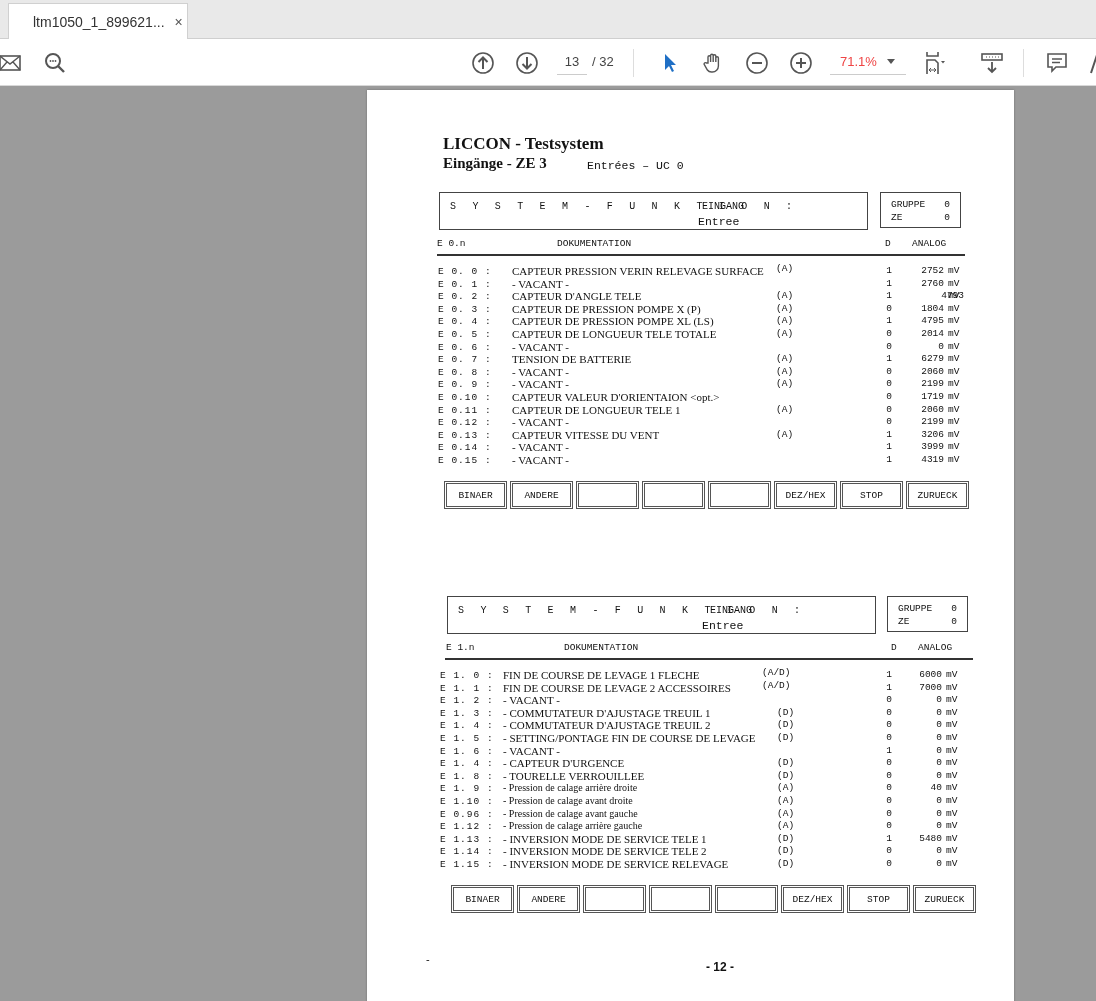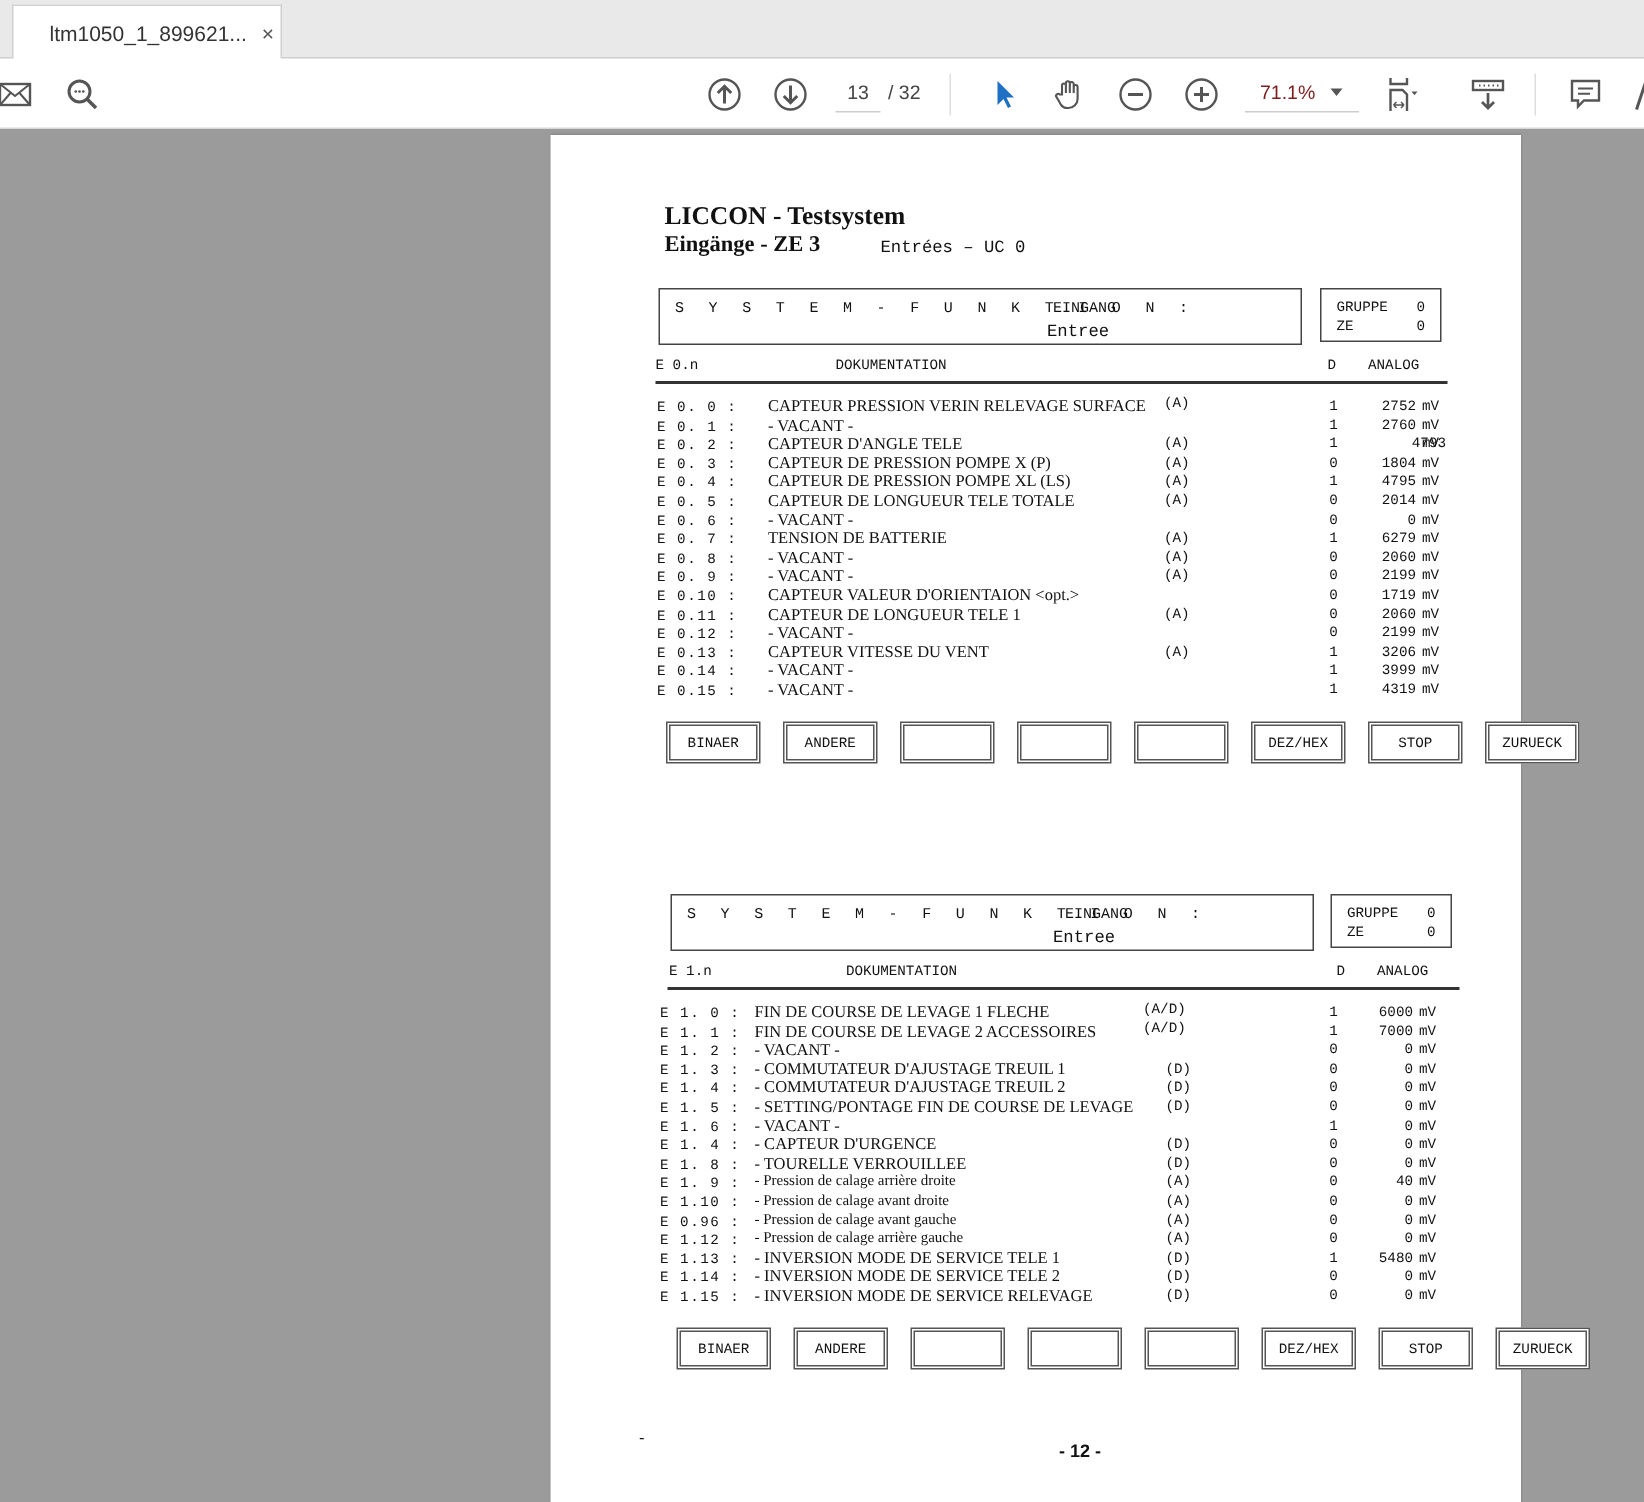--- a/index.html
+++ b/index.html
@@ -7,21 +7,21 @@
   .tabbar { position: absolute; left: 0; top: 0; width: 1096px; height: 39px; background: #e9e9e9; border-bottom: 1px solid #cfcfcf; }
   .tab { position: absolute; left: 8px; top: 3px; width: 180px; height: 37px; background: #fff; border: 1px solid #d0d0d0; border-bottom: none; display: flex; align-items: center; }
   .tab-label { margin-left: 24px; font-size: 14px; color: #333; }
   .tab-close { margin-left: 10px; font-size: 14px; color: #555; cursor: pointer; }
   .toolbar { position: absolute; left: 0; top: 39px; width: 1096px; height: 47px; background: #fff; border-bottom: 1px solid #d8d8d8; }
   .tb-icon { position: absolute; top: 11px; width: 26px; height: 26px; display: flex; align-items: center; justify-content: center; cursor: pointer; }
   .tb-icon svg { width: 24px; height: 24px; }
   .page-input { position: absolute; left: 557px; top: 12px; width: 30px; height: 24px; border-bottom: 1px solid #ccc; font-size: 13px; color: #444; text-align: center; line-height: 22px; }
   .page-total { position: absolute; left: 592px; top: 15px; font-size: 13px; color: #444; }
   .sep { position: absolute; top: 10px; width: 1px; height: 28px; background: #ddd; }
-  .zoom-input { position: absolute; left: 830px; top: 12px; width: 76px; height: 24px; border-bottom: 1px solid #ccc; font-size: 13px; color: #7f1d1d; line-height: 22px; padding-left: 10px; }
+  .zoom-input { position: absolute; left: 830px; top: 12px; width: 76px; height: 24px; border-bottom: 1px solid #ccc; font-size: 13px; color: #ef4444; line-height: 22px; padding-left: 10px; }
   .zoom-caret { position: absolute; left: 887px; top: 20px; width: 0; height: 0; border-left: 4px solid transparent; border-right: 4px solid transparent; border-top: 5px solid #555; }
   .viewport { position: absolute; left: 0; top: 86px; width: 1096px; height: 915px; background: #9b9b9b; }
   .page { position: absolute; left: 367px; top: 4px; width: 647px; height: 915px; background: #fff; box-shadow: 0 0 2px rgba(0,0,0,0.3); }
   .serif { font-family: "Liberation Serif", serif; }
   .mono { font-family: "Liberation Mono", monospace; }
   .doc-title { position: absolute; left: 76px; top: 44px; font-size: 17px; font-weight: bold; color: #111; }
   .doc-sub { position: absolute; left: 76px; top: 65px; font-size: 15px; font-weight: bold; color: #111; }
   .doc-sub-fr { position: absolute; left: 220px; top: 69px; font-size: 11.5px; color: #111; }
   .sysbox { position: absolute; border: 1px solid #444; height: 38px; }
   .sysbox .sf { position: absolute; left: 10px; top: 8px; font-size: 10px; letter-spacing: 5.2px; color: #111; }
@@ -33,21 +33,21 @@
   .hdr { position: absolute; font-size: 9.5px; color: #111; }
   .hrule { position: absolute; height: 2px; background: #333; }
   .rows { position: absolute; }
   .row { position: relative; height: 12.6px; font-size: 10px; color: #111; }
   .row .id { position: absolute; left: 0; top: 1px; font-size: 9.5px; letter-spacing: 1px; white-space: pre; }
   .row .desc { position: absolute; top: 0; font-size: 11px; white-space: nowrap; }
   .row .typ { position: absolute; top: 0; font-size: 9.5px; }
   .row .d { position: absolute; top: 0; font-size: 9.5px; width: 10px; text-align: center; }
   .row .val { position: absolute; top: 0; font-size: 9.5px; width: 46px; text-align: right; }
   .row .unit { position: absolute; top: 0; font-size: 9.5px; }
-  .softkeys { position: absolute; display: flex; gap: 15px; }
+  .softkeys { position: absolute; display: flex; gap: 3px; }
   .sk { width: 63px; height: 28px; border: 3px double #555; display: flex; align-items: center; justify-content: center; font-size: 9.5px; color: #111; background: #fff; cursor: pointer; }
   .pagenum { position: absolute; left: 339px; top: 870px; font-size: 12px; font-weight: bold; color: #111; }
   .dash { position: absolute; left: 59px; top: 863px; font-size: 11px; color: #111; }
 </style>
 </head>
 <body>
 
 <div class="tabbar">
   <div class="tab">
     <span class="tab-label">ltm1050_1_899621...</span>

